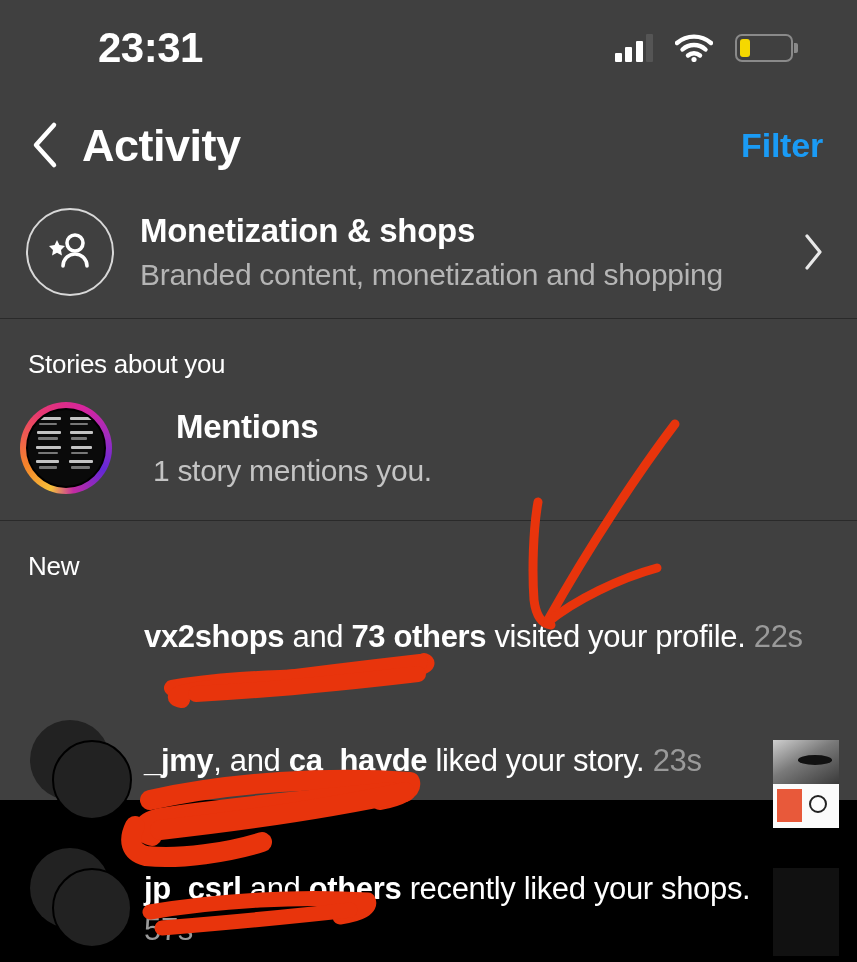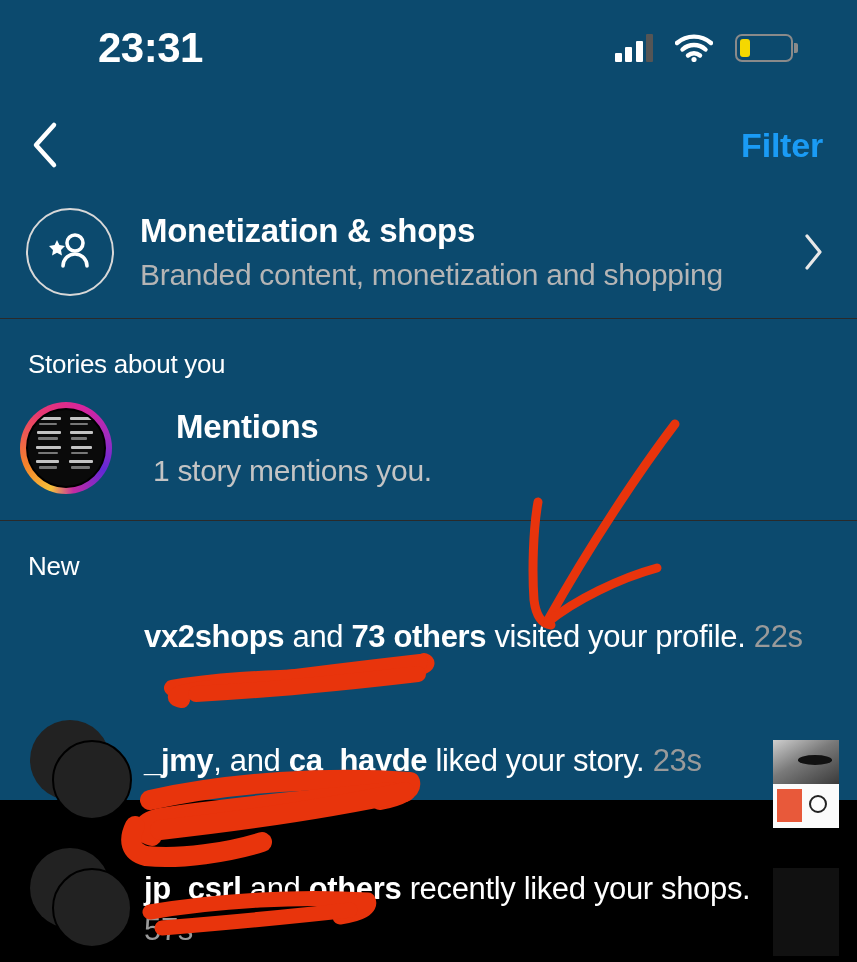--- a/index.html
+++ b/index.html
@@ -5,21 +5,21 @@
   * { margin:0; padding:0; box-sizing:border-box; }
   html, body {
     width: 857px; height: 962px;
     background: #000;
     font-family: "Liberation Sans", sans-serif;
     overflow: hidden;
   }
   .phone {
     position: relative;
     width: 857px; height: 800px;
-    background: #0c4a6e;
+    background: #404040;
     color: #fff;
   }
 
   
   .statusbar {
     position: relative;
     height: 96px;
     display: flex;
     align-items: center;
     justify-content: space-between;
@@ -288,20 +288,21 @@
     </div>
   </div>
 
   <div class="header">
     <div class="header-left">
       <span class="back-chevron">
         <svg viewBox="0 0 30 48" width="30" height="48">
           <polyline points="24,4 6,24 24,44" stroke="#fff" stroke-width="4.5" fill="none" stroke-linecap="round" stroke-linejoin="round"></polyline>
         </svg>
       </span>
+      <span class="page-title">Activity</span>
     </div>
     <span class="filter-btn">Filter</span>
   </div>
 
   <div class="monetization">
     <span class="mon-icon">
       <svg viewBox="0 0 52 52" width="52" height="52">
         <circle cx="31" cy="17" r="8" stroke="#fff" stroke-width="3.6" fill="none"></circle>
         <path d="M19 40 a12 12 0 0 1 24 0" stroke="#fff" stroke-width="3.6" fill="none" stroke-linecap="round"></path>
         <path d="M13 14 l2.4 5.1 5.6 .8 -4 4 .95 5.6 -4.95 -2.7 -4.95 2.7 .95 -5.6 -4 -4 5.6 -.8 z" fill="#fff"></path>

